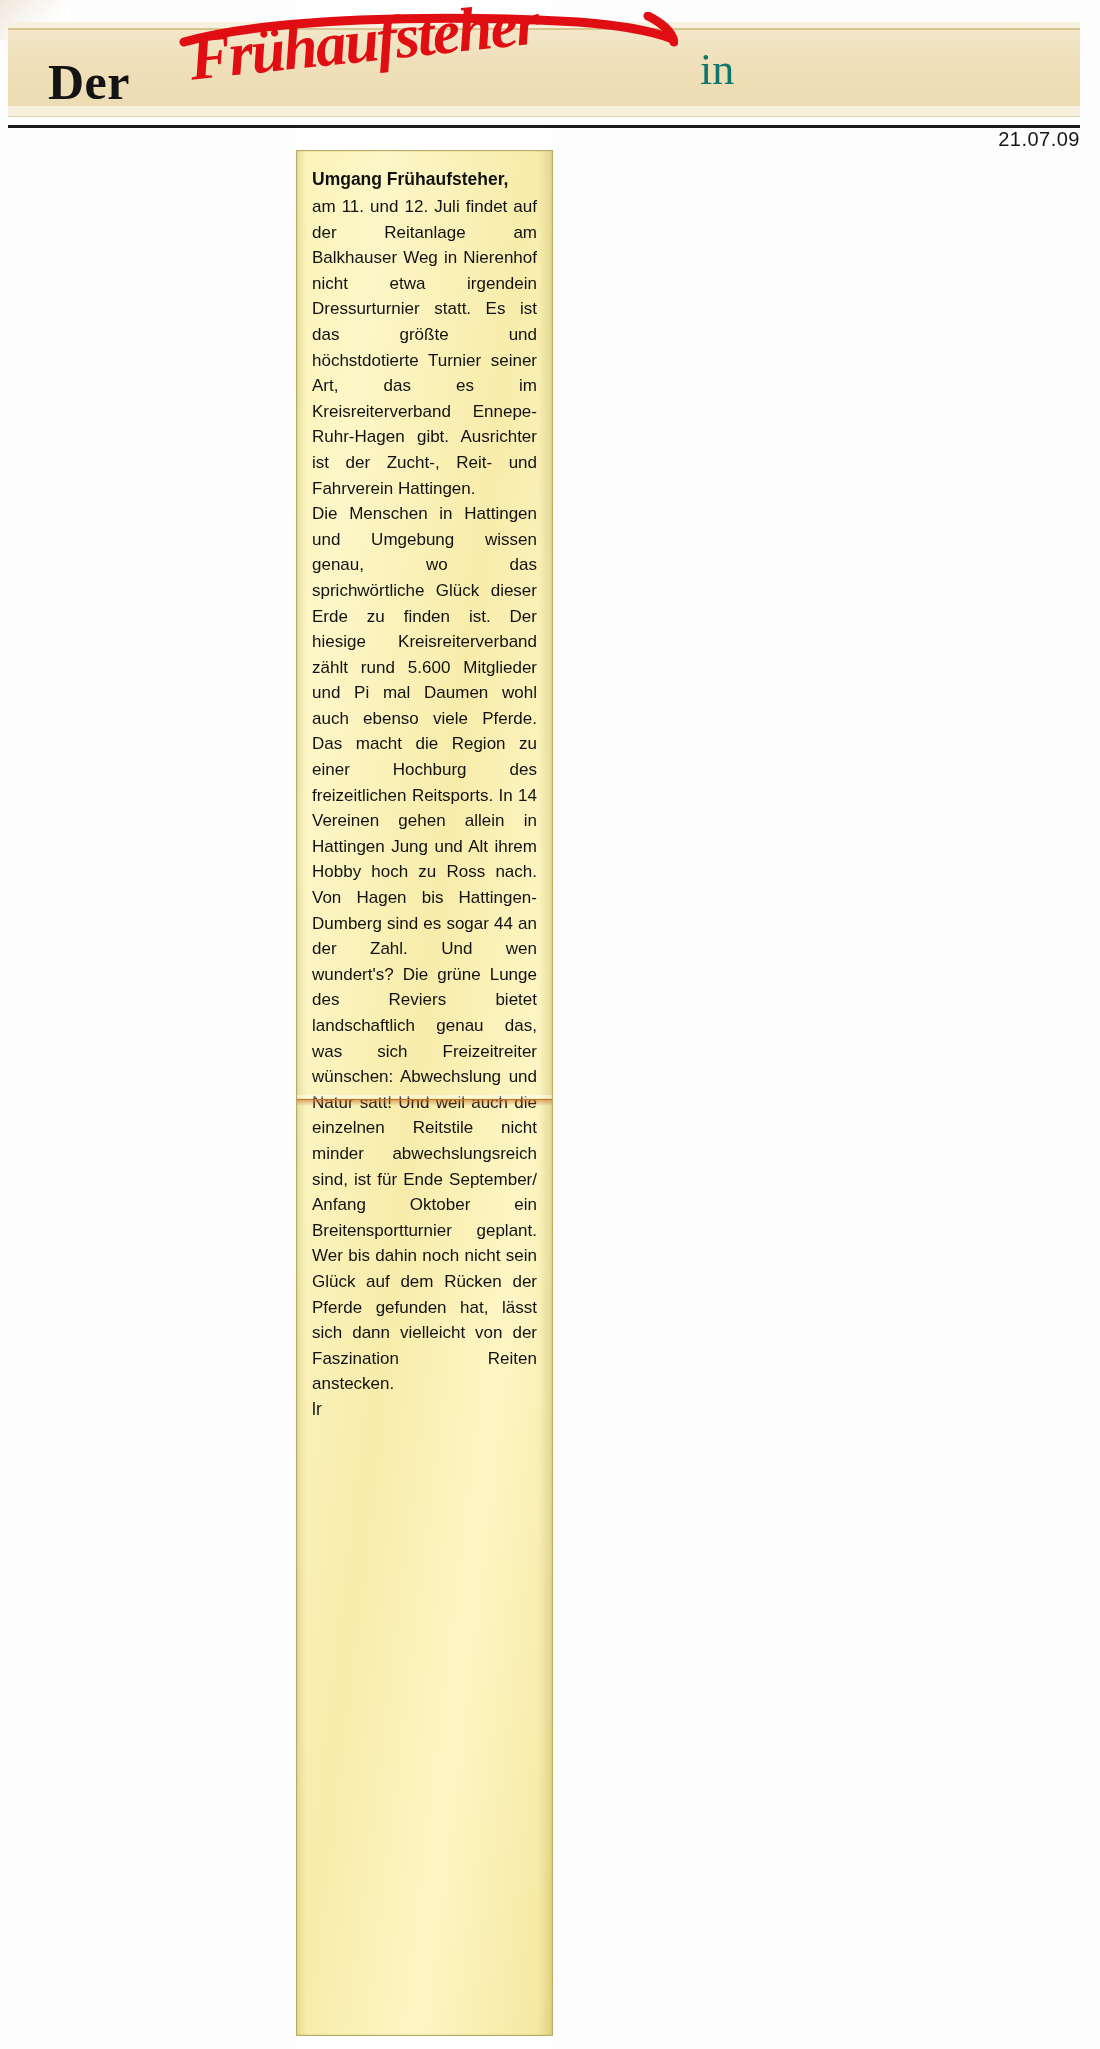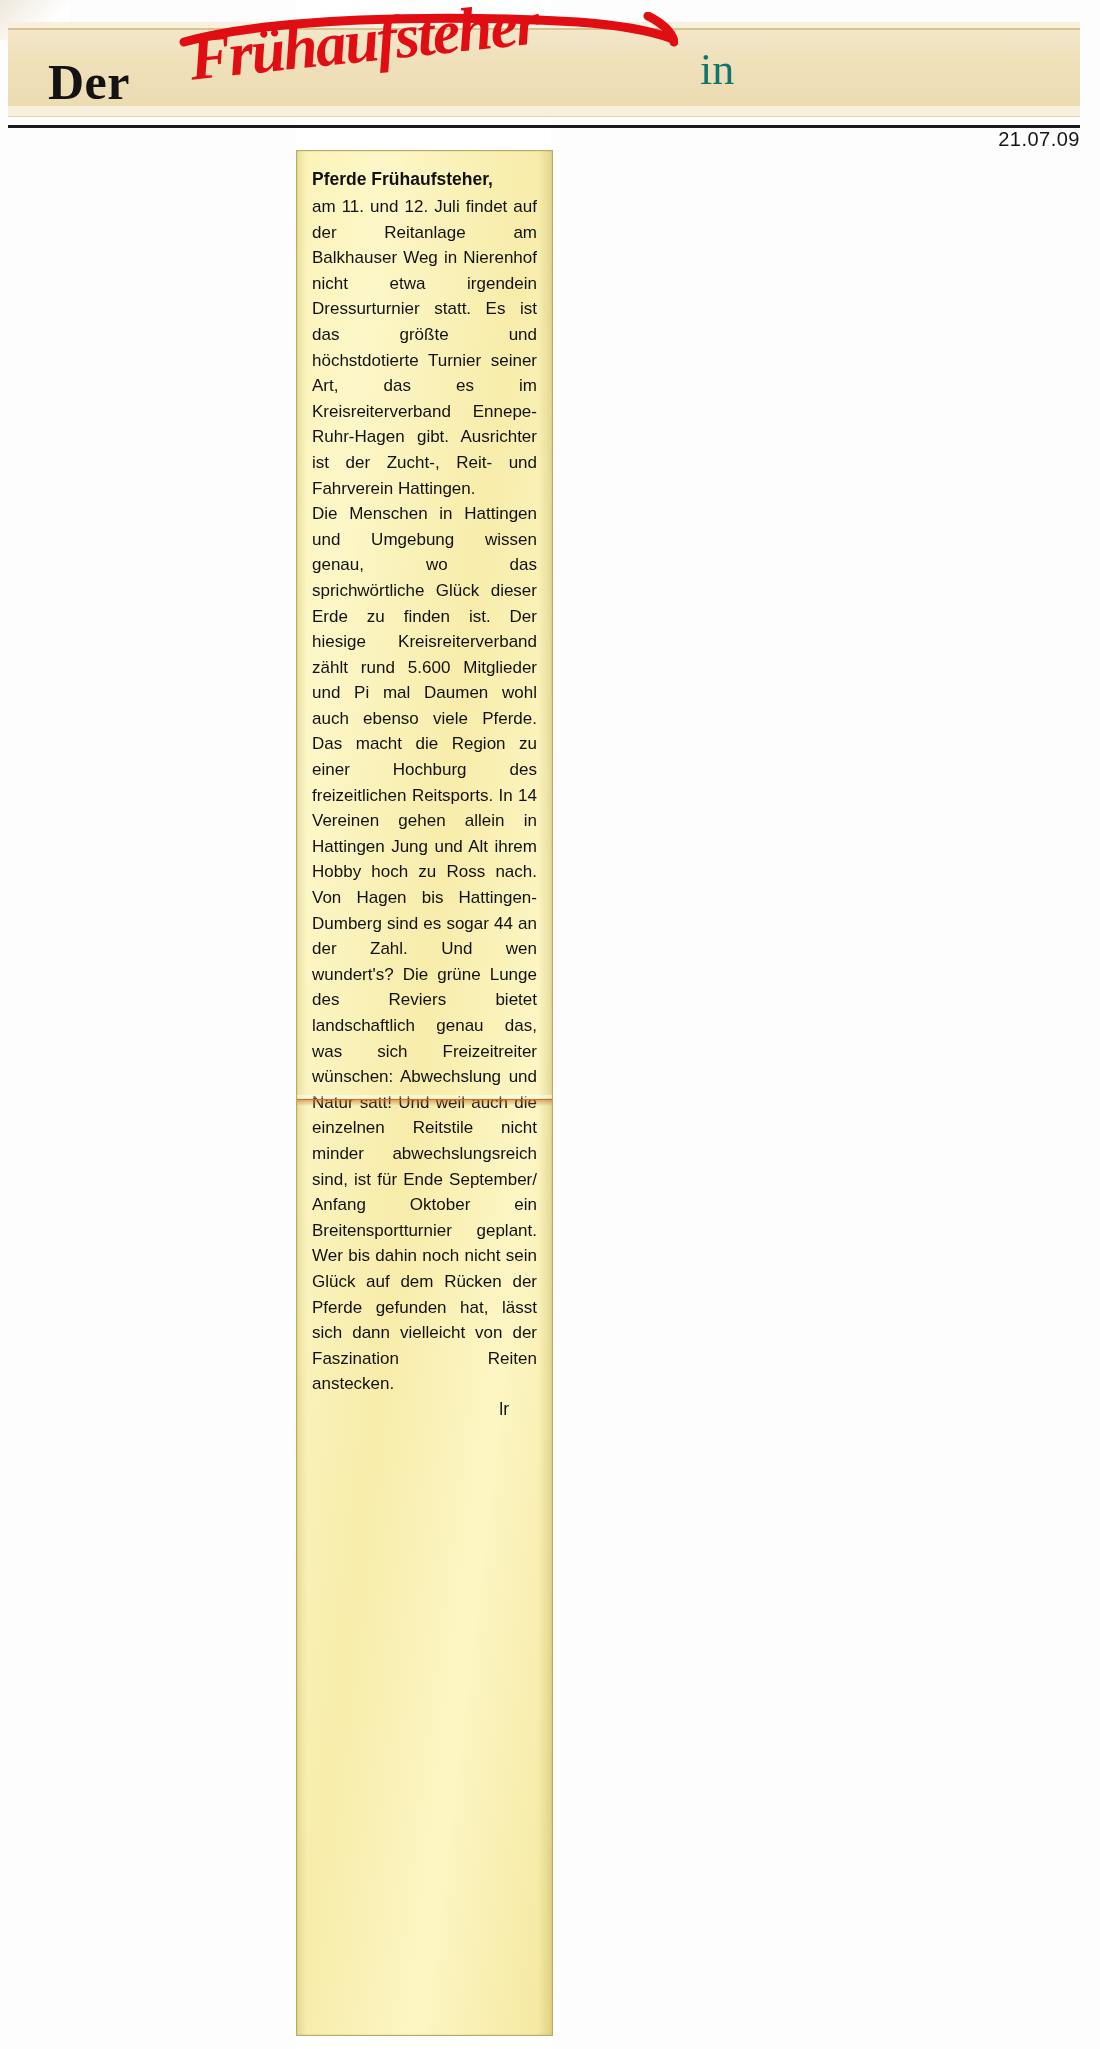--- a/index.html
+++ b/index.html
@@ -198,21 +198,20 @@
     word-spacing: 0px;
   }
   .para + .para {
     margin-top: 0px;
   }
   #sign {
     font-family: "Liberation Sans", sans-serif;
     font-size: 17.5px;
     line-height: 25.6px;
     color: #121212;
-    text-align: right;
     padding-right: 28px;
   }
 
   
   #paper-left {
     position: absolute;
     left: 0; top: 0; width: 296px; height: 2049px;
     background: #fdfdfd;
   }
   #paper-right {
@@ -253,21 +252,21 @@
   <div id="masthead-rule"></div>
 </div>
 
 <div id="date-line">21.07.09</div>
 
 <div id="clipping">
   <div id="clip-shade-left"></div>
   <div id="clip-shade-right"></div>
 
   <div id="article">
-    <p id="salutation">Pferde Frühaufsteher,</p>
+    <p id="salutation">Umgang Frühaufsteher,</p>
     <p class="para">am 11. und 12. Juli findet auf der Reitanlage am Balkhauser Weg in Nierenhof nicht etwa irgendein Dressurturnier statt. Es ist das größte und höchstdotierte Turnier seiner Art, das es im Kreisreiterverband Ennepe-Ruhr-Hagen gibt. Ausrichter ist der Zucht-, Reit- und Fahrverein Hattingen.</p>
     <p class="para">Die Menschen in Hattingen und Umgebung wissen genau, wo das sprichwörtliche Glück dieser Erde zu finden ist. Der hiesige Kreisreiterverband zählt rund 5.600 Mitglieder und Pi mal Daumen wohl auch ebenso viele Pferde. Das macht die Region zu einer Hochburg des freizeitlichen Reitsports. In 14 Vereinen gehen allein in Hattingen Jung und Alt ihrem Hobby hoch zu Ross nach. Von Hagen bis Hattingen-Dumberg sind es sogar 44 an der Zahl. Und wen wundert's? Die grüne Lunge des Reviers bietet landschaftlich genau das, was sich Freizeitreiter wünschen: Abwechslung und Natur satt! Und weil auch die einzelnen Reitstile nicht minder abwechslungsreich sind, ist für Ende September/ Anfang Oktober ein Breitensportturnier geplant. Wer bis dahin noch nicht sein Glück auf dem Rücken der Pferde gefunden hat, lässt sich dann vielleicht von der Faszination Reiten anstecken.</p>
     <div id="sign">lr</div>
   </div>
 
   <div id="clip-seam2"></div>
   <div id="clip-seam"></div>
 </div>
 
 </body></html>

